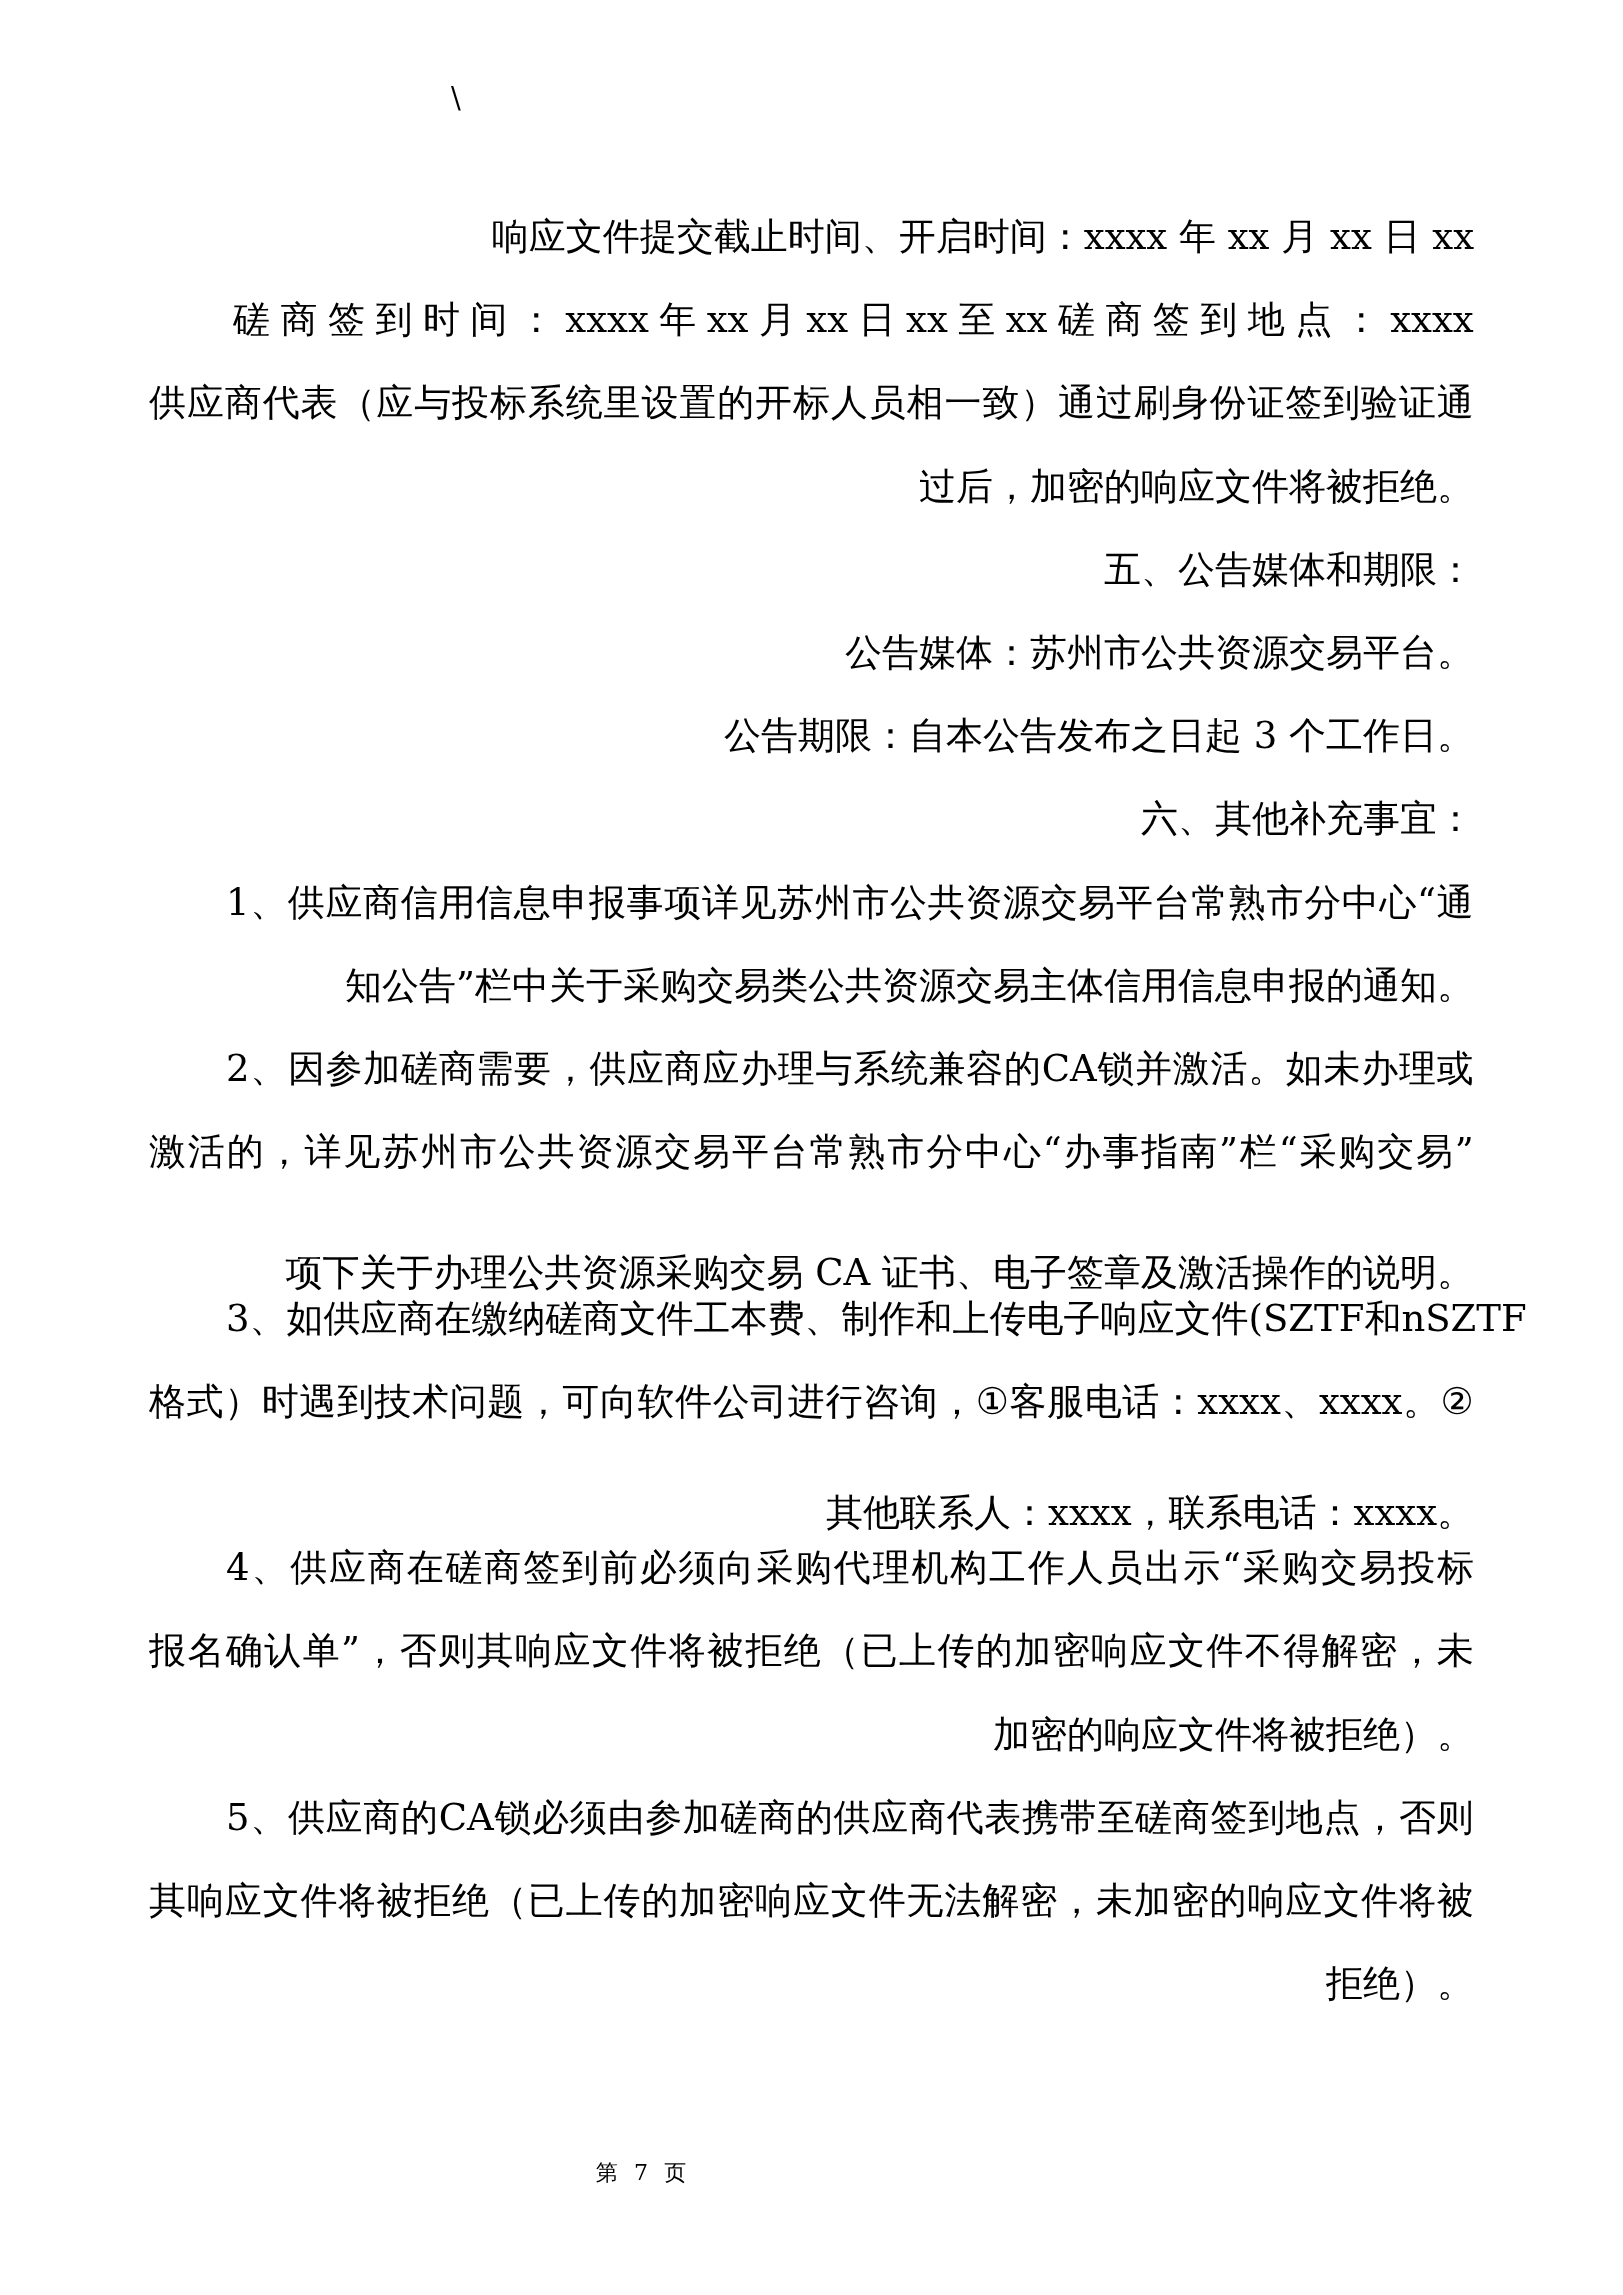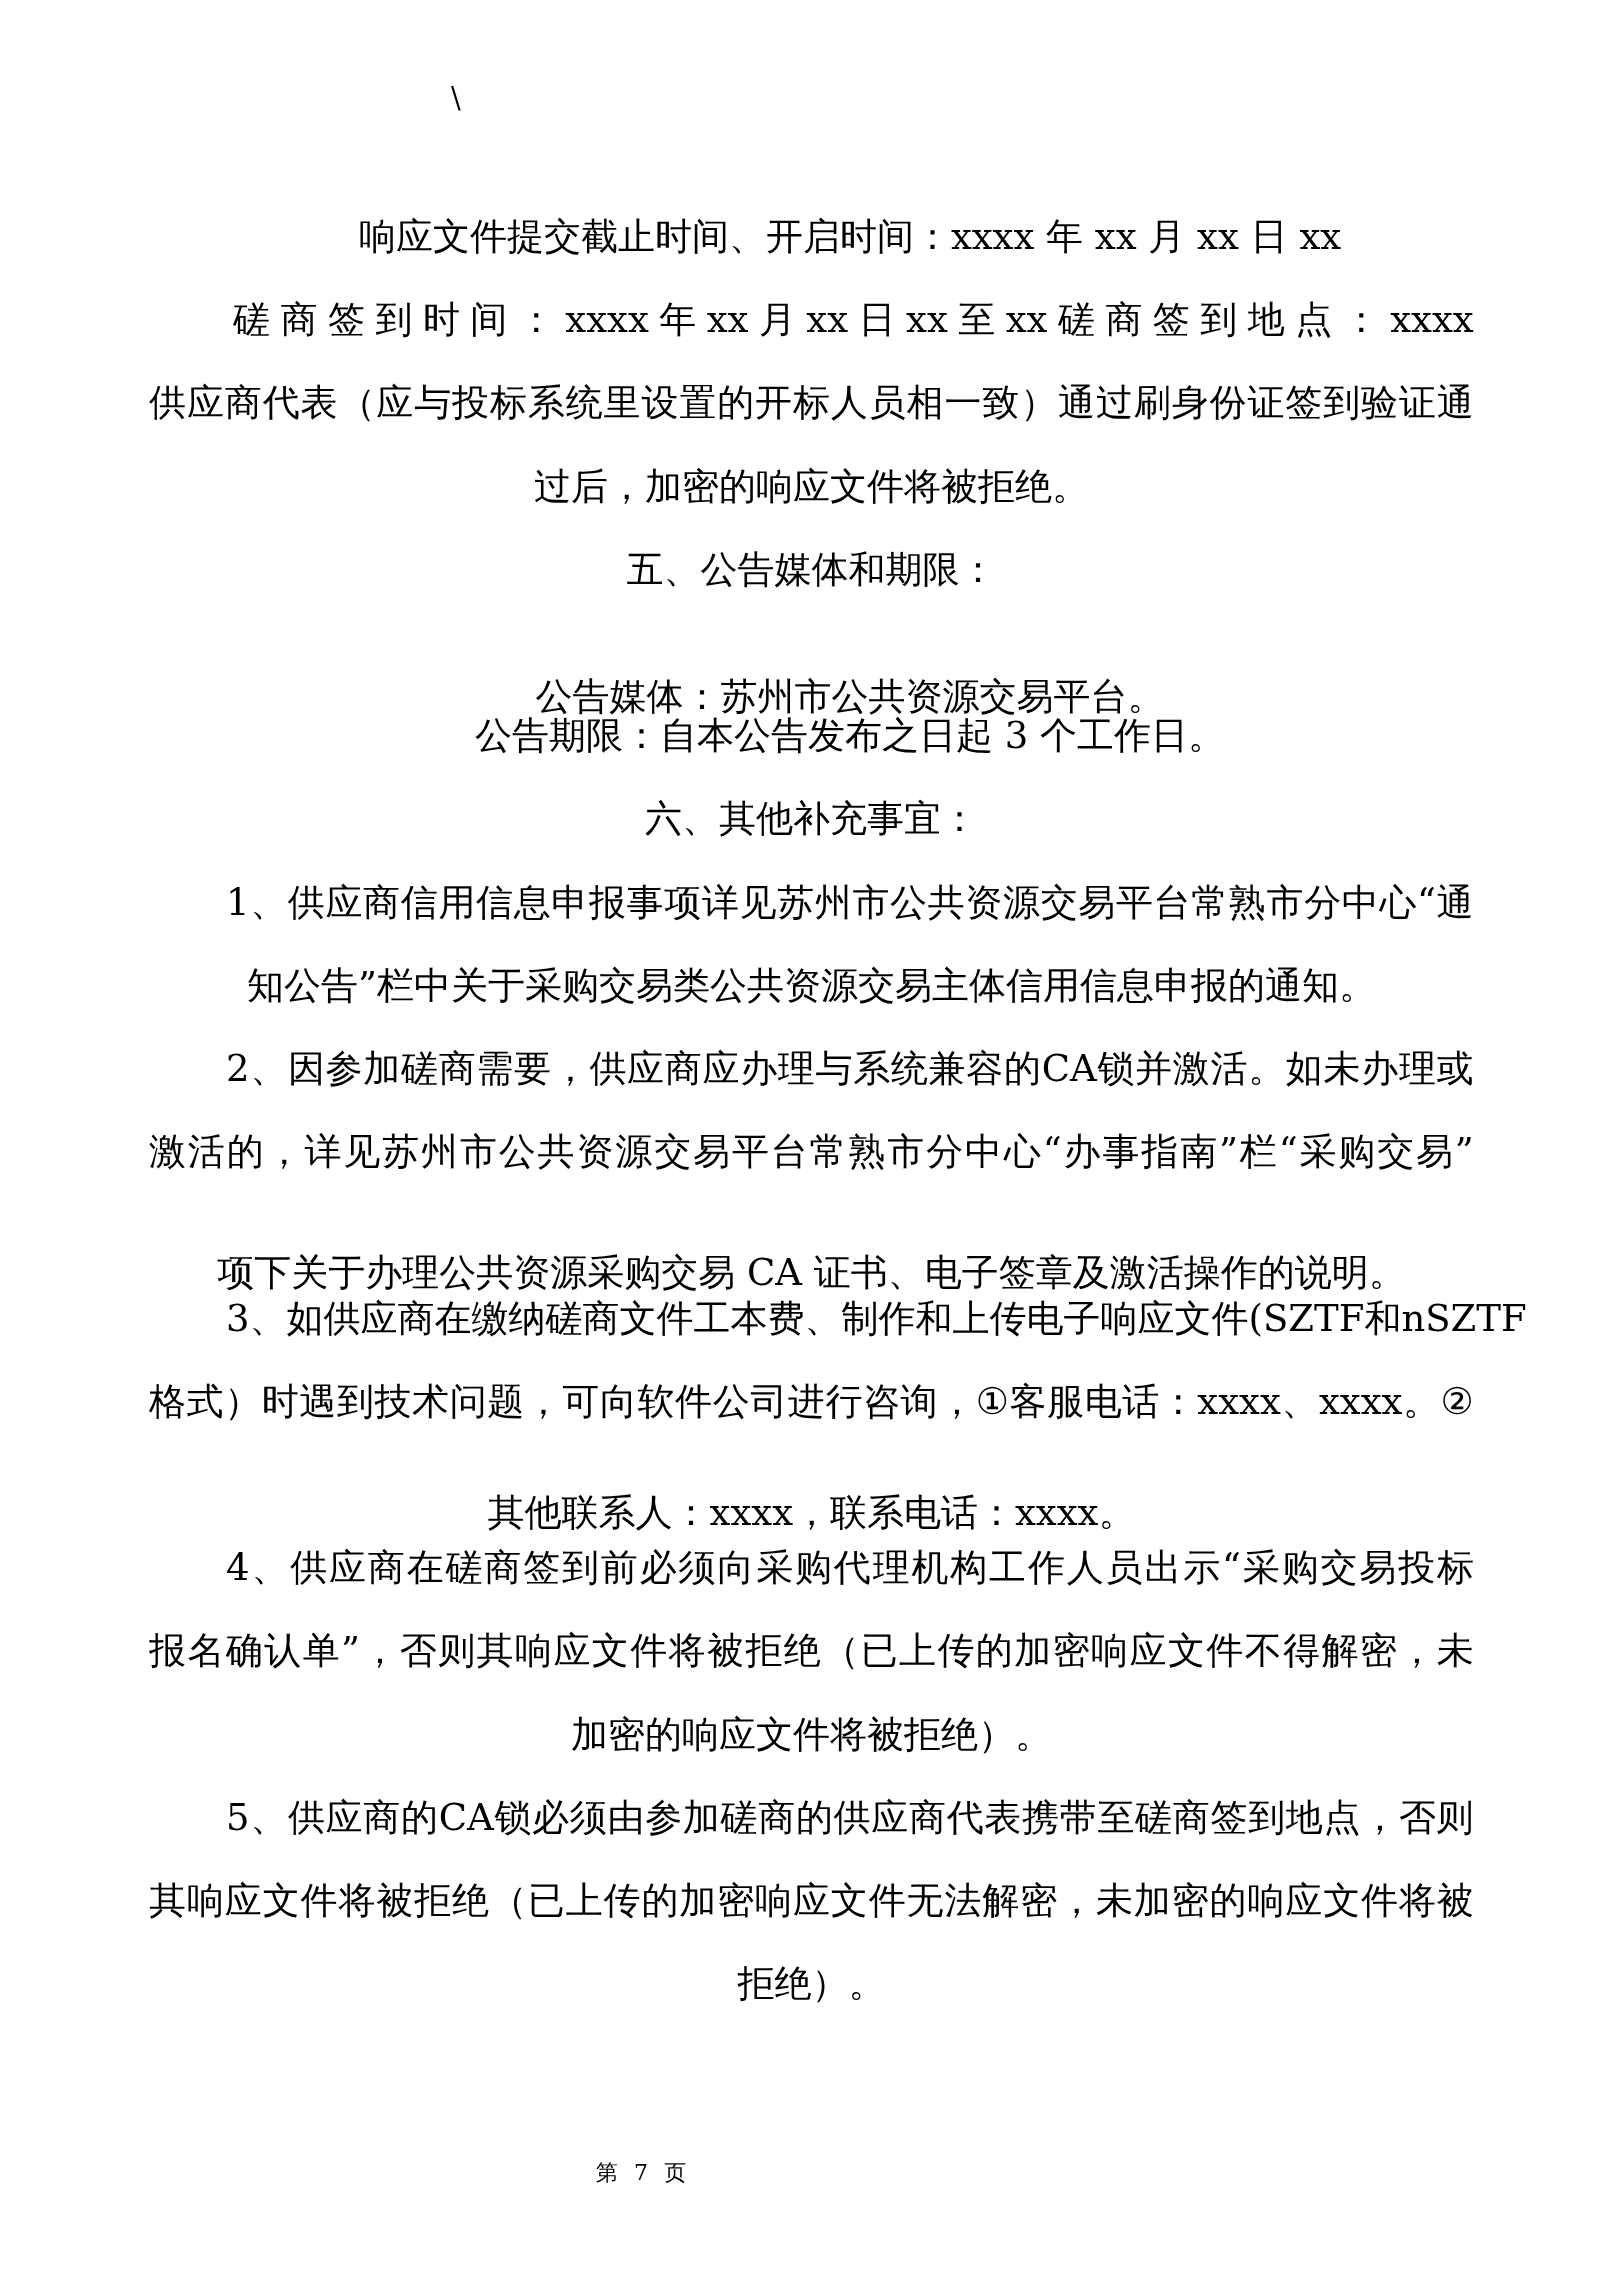--- a/index.html
+++ b/index.html
@@ -39,21 +39,21 @@
       font-size: 37px;
       line-height: 42px;
       white-space: nowrap;
       overflow: visible;
     }
     .line.justify {
       text-align: justify;
       text-align-last: justify;
     }
     .line.left {
-      text-align: center;
+      text-align: right;
     }
     .line.indent {
       padding-left: 77px;
       box-sizing: border-box;
     }
     .line.indent-extra {
       padding-left: 84px;
       box-sizing: border-box;
     }
     .footer {
@@ -137,21 +137,21 @@
           <span>证</span>
           <span>签</span>
           <span>到</span>
           <span>验</span>
           <span>证</span>
           <span>通</span>
         </span>
       </div>
     <div class="line left" style="top: 466px;">过后，加密的响应文件将被拒绝。</div>
     <div class="line left" style="top: 549px;">五、公告媒体和期限：</div>
-    <div class="line left indent" style="top: 632px; margin-top: 44px;">公告媒体：苏州市公共资源交易平台。</div>
+    <div class="line left indent" style="top: 632px;">公告媒体：苏州市公共资源交易平台。</div>
     <div class="line left indent" style="top: 715px;">公告期限：自本公告发布之日起 3 个工作日。</div>
     <div class="line left" style="top: 798px;">六、其他补充事宜：</div>
     <div class="line justify indent" style="top: 882px;">
         <span style="display: flex; justify-content: space-between; width: 100%;">
           <span>1</span>
           <span>、</span>
           <span>供</span>
           <span>应</span>
           <span>商</span>
           <span>信</span>

